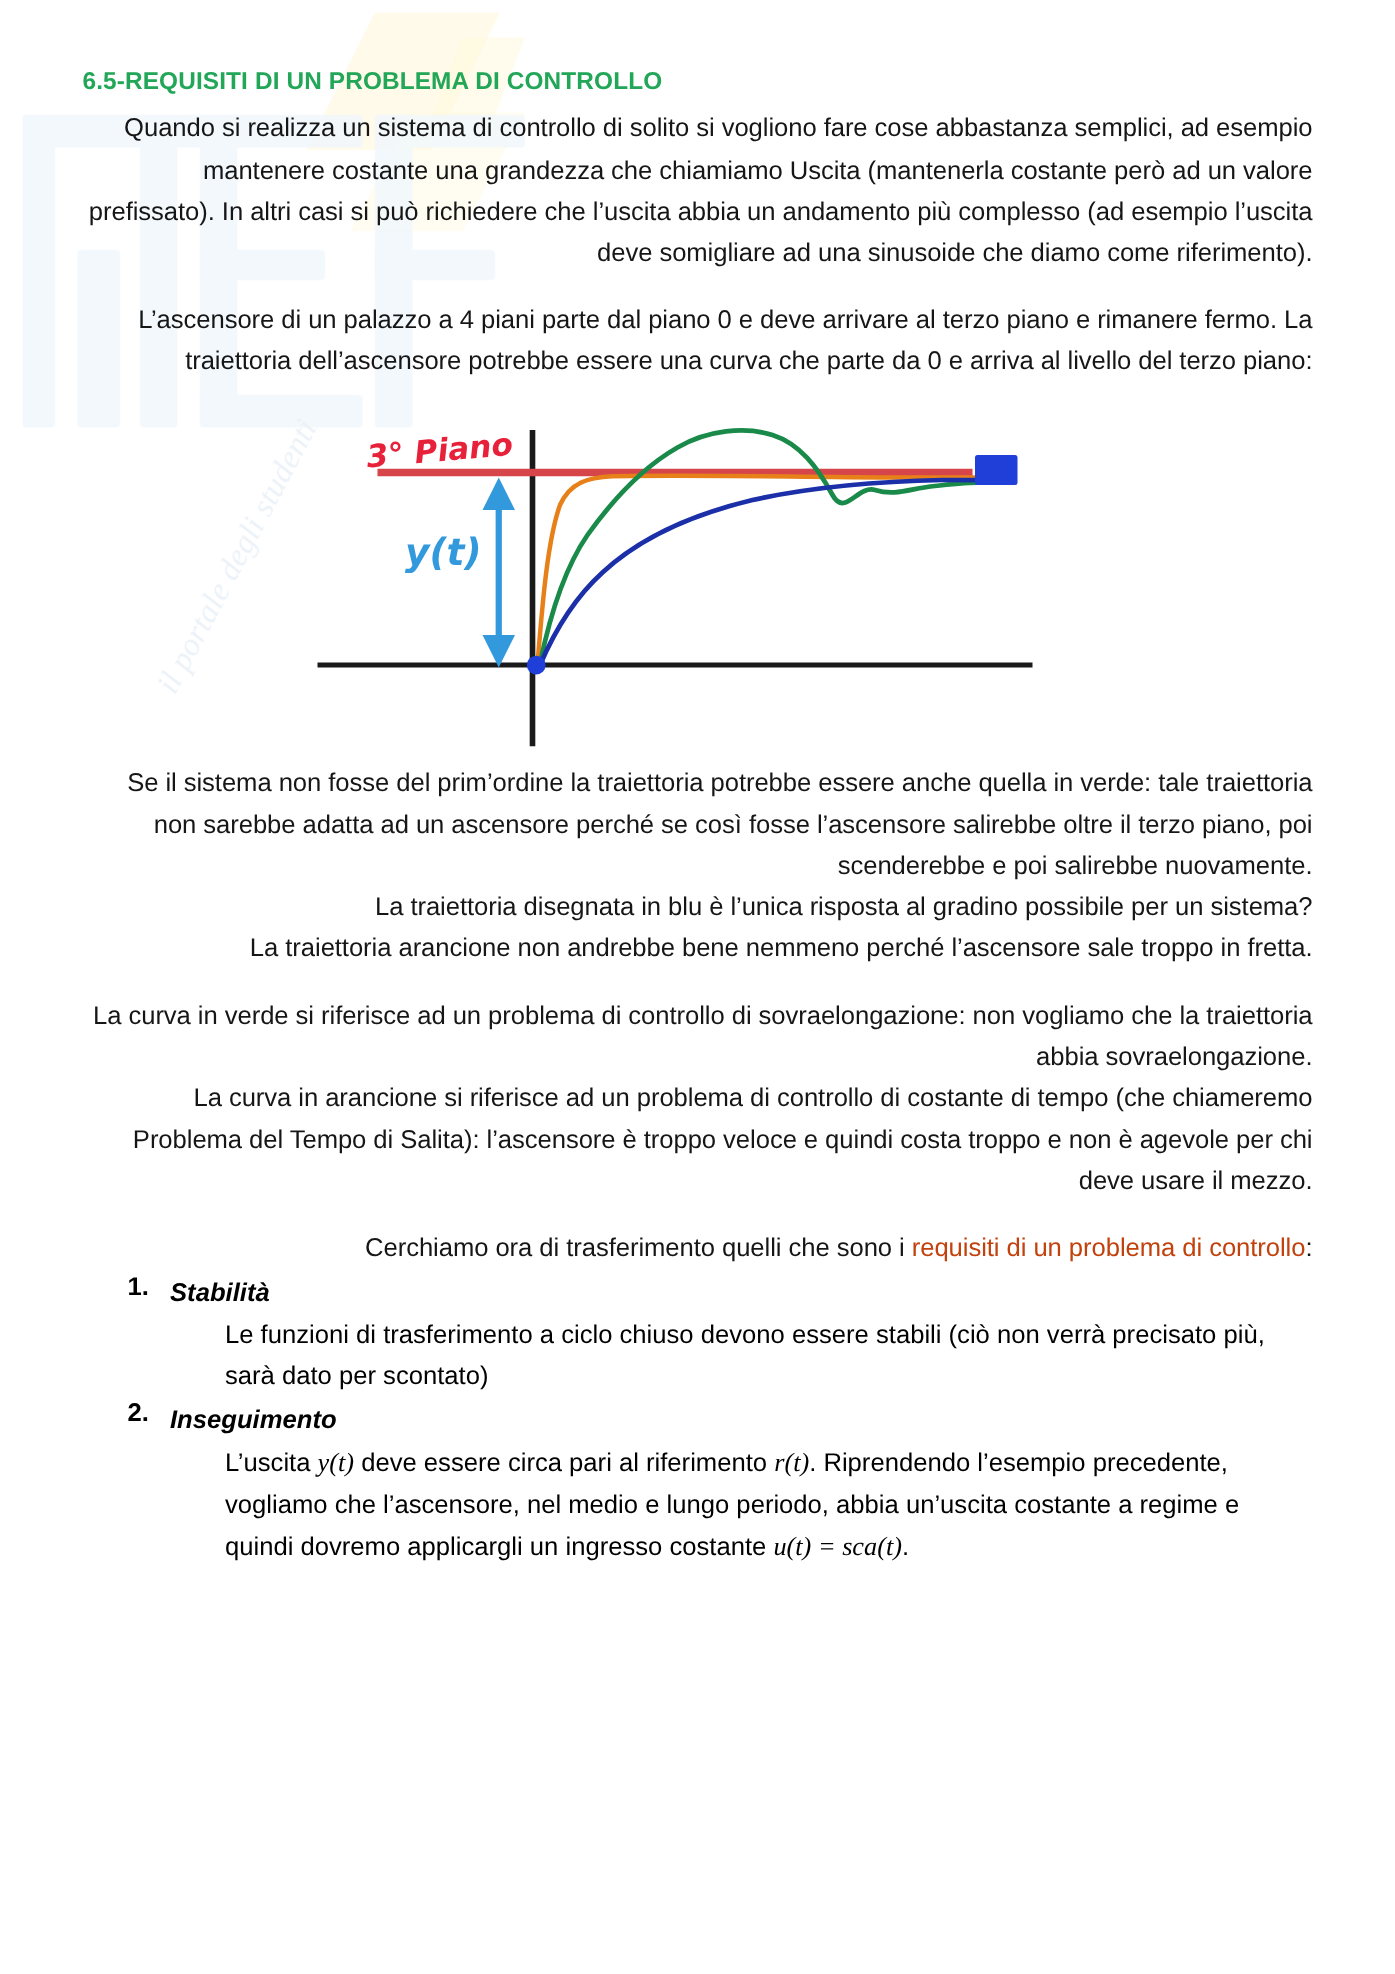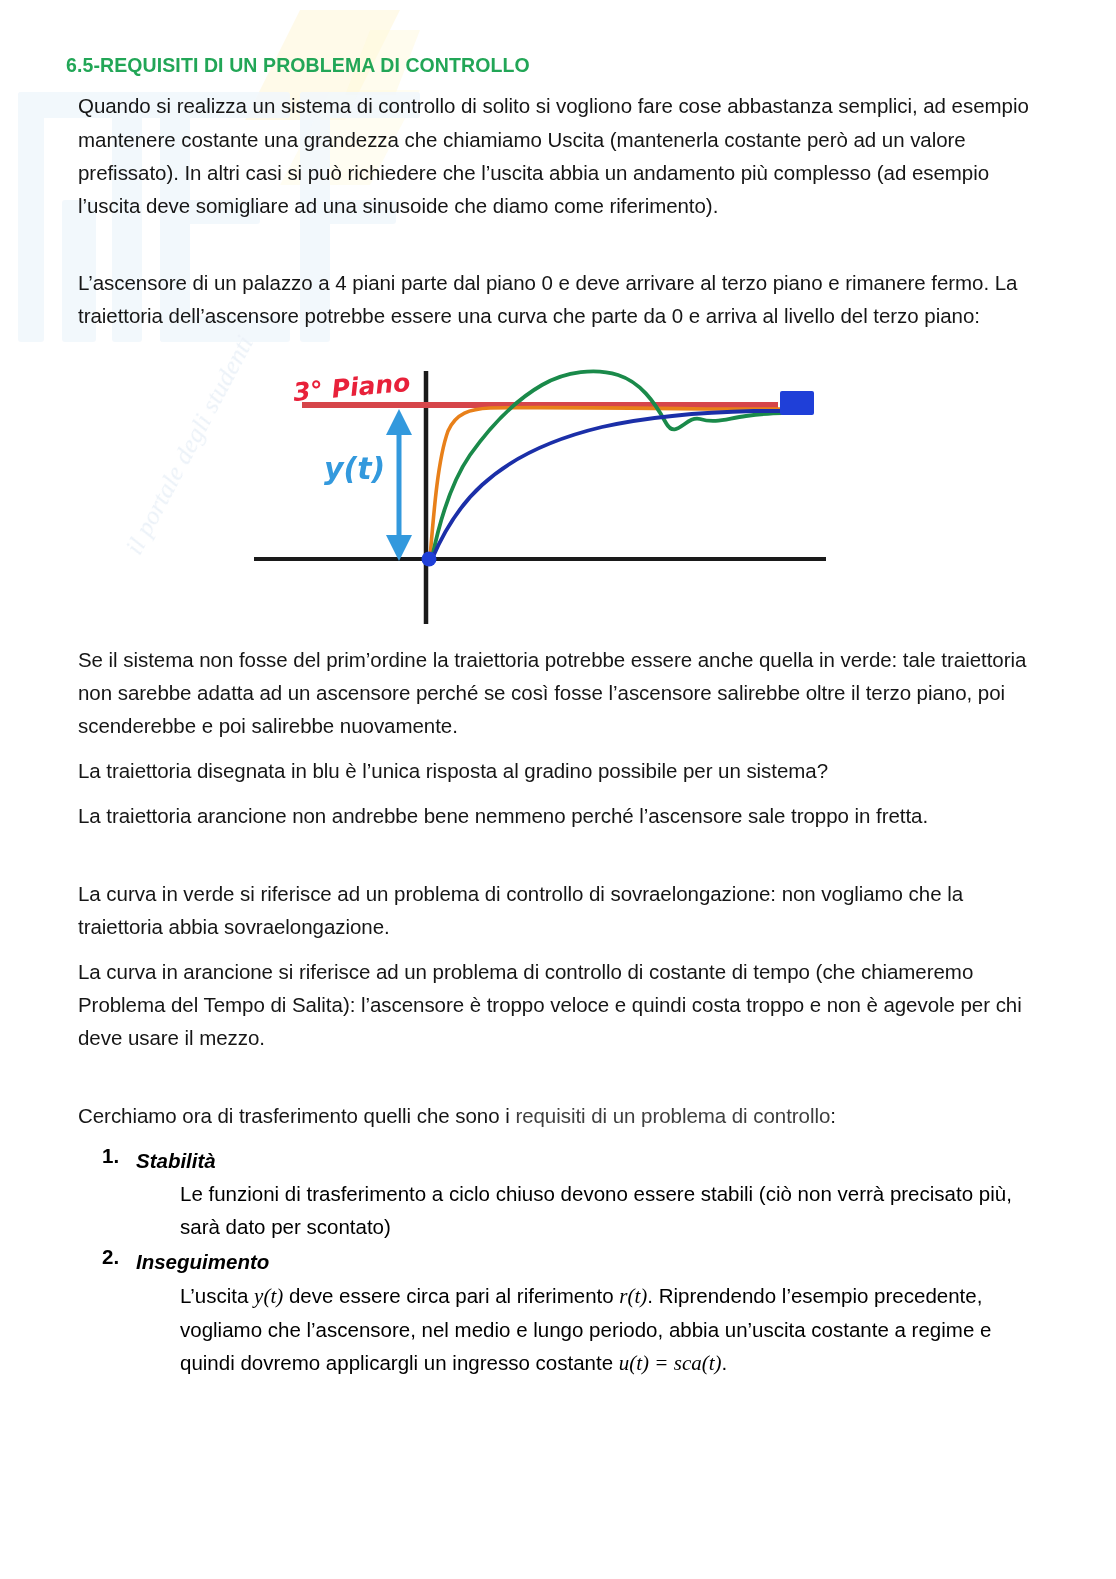--- a/index.html
+++ b/index.html
@@ -48,28 +48,29 @@
     font-weight: bold;
     color: #22a657;
     margin: 0 0 9px 0;
     letter-spacing: 0.1px;
     line-height: 1.2;
   }
 
   p.para {
     font-size: 20.5px;
     line-height: 1.62;
-    margin: 12px;
+    margin: 0;
     color: #161616;
     letter-spacing: -0.05px;
+    text-align: right;
   }
   p.para + p.para { margin-top: 0; }
   .gap { height: 20px; }
 
-  .red { color: #404040; }
+  .red { color: #c2410c; }
   .ital { }
 
   
   .math {
     font-family: "Liberation Serif", "DejaVu Serif", serif;
     font-style: italic;
     font-size: 21px;
   }
 
   

